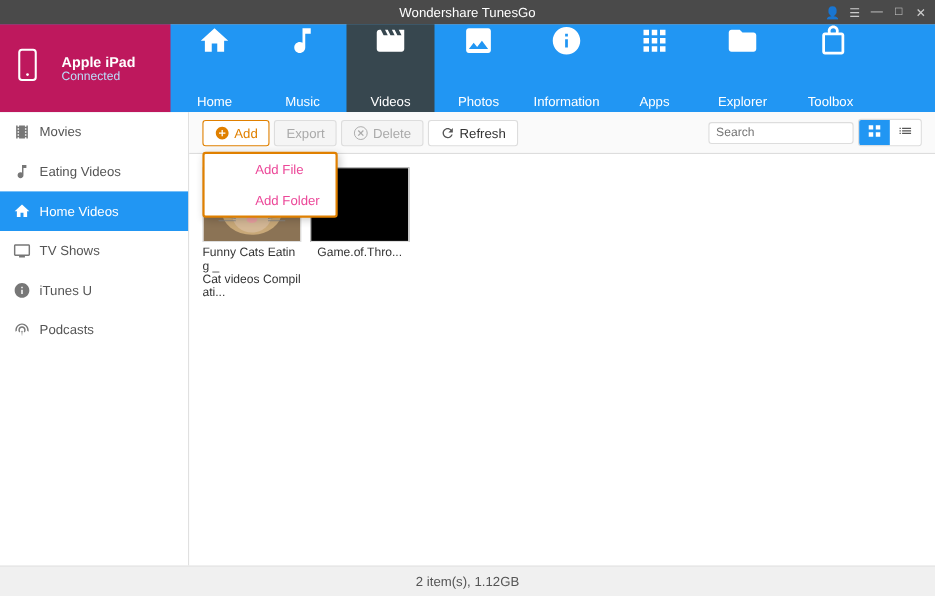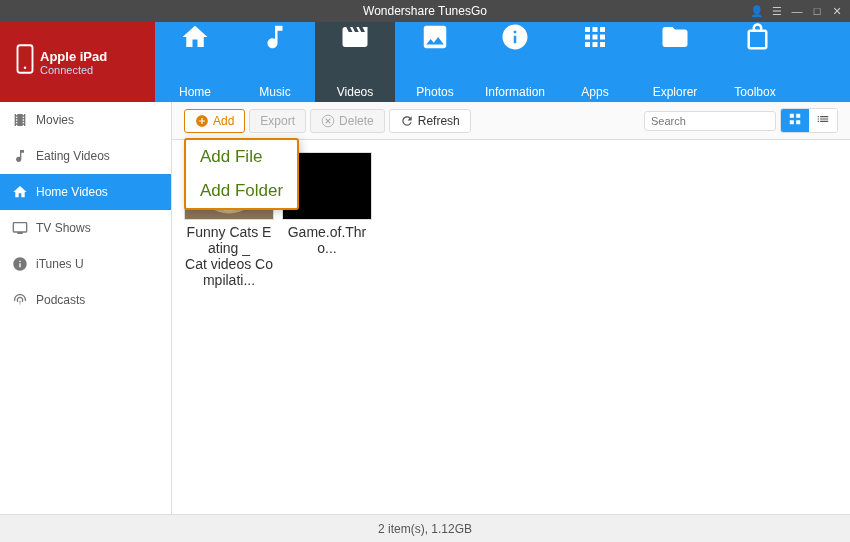--- a/index.html
+++ b/index.html
@@ -30,26 +30,26 @@
     }
 
     
     .nav-bar {
       background: #2196f3;
       height: 80px;
       display: flex;
       align-items: stretch;
     }
     .device-info {
-      background: #b91c1c;
+      background: #be185d;
       width: 155px;
       display: flex;
       align-items: center;
       padding: 0 10px;
-      gap: 0;
+      gap: 16px;
       flex-shrink: 0;
     }
     .device-icon {
       color: white;
       font-size: 28px;
     }
     .device-text { color: white; }
     .device-name { font-size: 13px; font-weight: bold; }
     .device-status { font-size: 11px; color: #bbdefb; }
 
@@ -182,22 +182,23 @@
       background: white;
       border: 2px solid #e08000;
       border-radius: 3px;
       z-index: 100;
       min-width: 110px;
       box-shadow: 2px 2px 8px rgba(0,0,0,0.2);
     }
     .dropdown-item {
       padding: 7px 14px;
       cursor: pointer;
-      font-size: 17px;
-      color: #4d7c0f;
+      font-size: 12px;
+      color: #ec4899;
+      margin-left: 32px;
     }
 
     
     .files-area {
       flex: 1;
       padding: 12px;
       display: flex;
       flex-wrap: wrap;
       align-content: flex-start;
       gap: 8px;
@@ -219,22 +220,22 @@
       align-items: center;
       justify-content: center;
       background: #f5f5f5;
     }
     .file-thumb.dark { background: #000; }
     .file-thumb.cat {
       background: linear-gradient(135deg, #8B7355 0%, #c0a080 30%, #7a6040 60%, #9a8060 100%);
       position: relative;
     }
     .file-name {
-      font-size: 14px;
-      text-align: center;
+      font-size: 11px;
+      text-align: left;
       color: #333;
       margin-top: 4px;
       word-break: break-all;
     }
 
     
     .status-bar {
       height: 28px;
       background: #f0f0f0;
       border-top: 1px solid #ddd;

